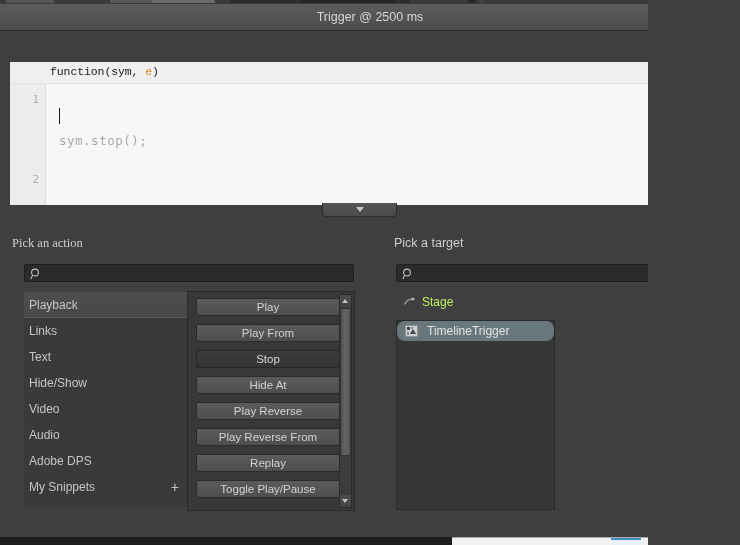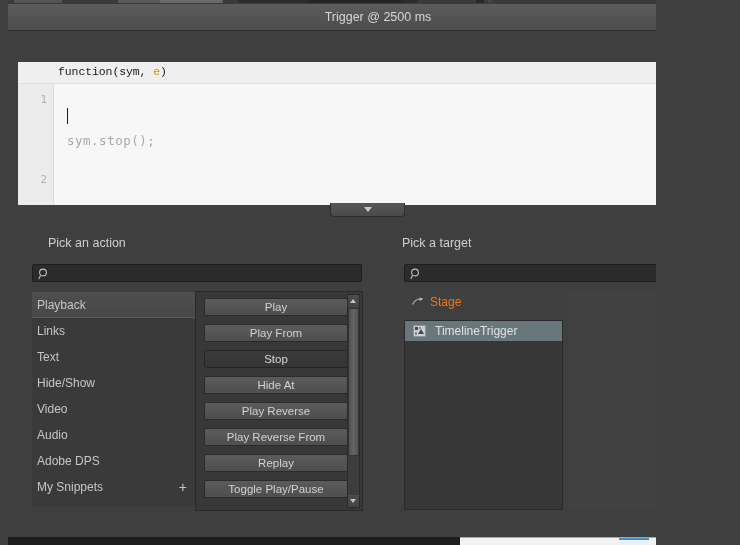--- a/index.html
+++ b/index.html
@@ -17,21 +17,20 @@
     -webkit-font-smoothing: antialiased;
   }
 
   
   #app {
     position: relative;
     width: 648px;
     height: 545px;
     background: #3f3f3f;
     overflow: hidden;
-    margin-left: 8px;
   }
   .bg-top-strip {
     position: absolute;
     left: 0; top: 0;
     width: 740px; height: 4px;
     background: #3a3a3a;
   }
   .bg-top-seg {
     position: absolute;
     top: 0; height: 3px;
@@ -191,21 +190,21 @@
     border-right: 4px solid transparent;
     border-top: 5px solid #c9c9c9;
   }
 
   
   .section-title {
     position: absolute;
     font-size: 12.5px;
     color: #cfcfcf;
   }
-  .section-title.left  { left: 40px; top: 236px; }
+  .section-title.left  { left: 12px; top: 236px; font-family: Liberation Serif, serif; }
   .section-title.right { left: 394px; top: 236px; }
 
   
   .searchbox {
     position: absolute;
     height: 18px;
     background: #2b2b2b;
     border: 1px solid #1e1e1e;
     border-radius: 2px;
     box-sizing: border-box;
@@ -329,21 +328,21 @@
     cursor: pointer;
   }
 
   
   .stage-row {
     position: absolute;
     left: 400px; top: 293px;
     width: 155px; height: 18px;
     line-height: 18px;
     font-size: 12px;
-    color: #f97316;
+    color: #bef264;
     cursor: pointer;
   }
   .stage-row .ico { position: absolute; left: 4px; top: 4px; }
   .stage-row .lbl { position: absolute; left: 22px; top: 0; }
 
   .target-list {
     position: absolute;
     left: 396px; top: 320px;
     width: 159px; height: 190px;
     background: #373737;
@@ -353,20 +352,21 @@
   .target-item {
     position: relative;
     height: 20px;
     line-height: 20px;
     font-size: 12px;
     color: #e2e2e2;
     cursor: pointer;
   }
   .target-item.selected {
     background: #67777c;
+    border-radius: 8px;
   }
   .target-item .ico { position: absolute; left: 8px; top: 4px; }
   .target-item .lbl { position: absolute; left: 30px; top: 0; }
 
   .target-detail {
     position: absolute;
     left: 560px; top: 290px;
     width: 155px; height: 220px;
     background: #414141;
     box-sizing: border-box;

